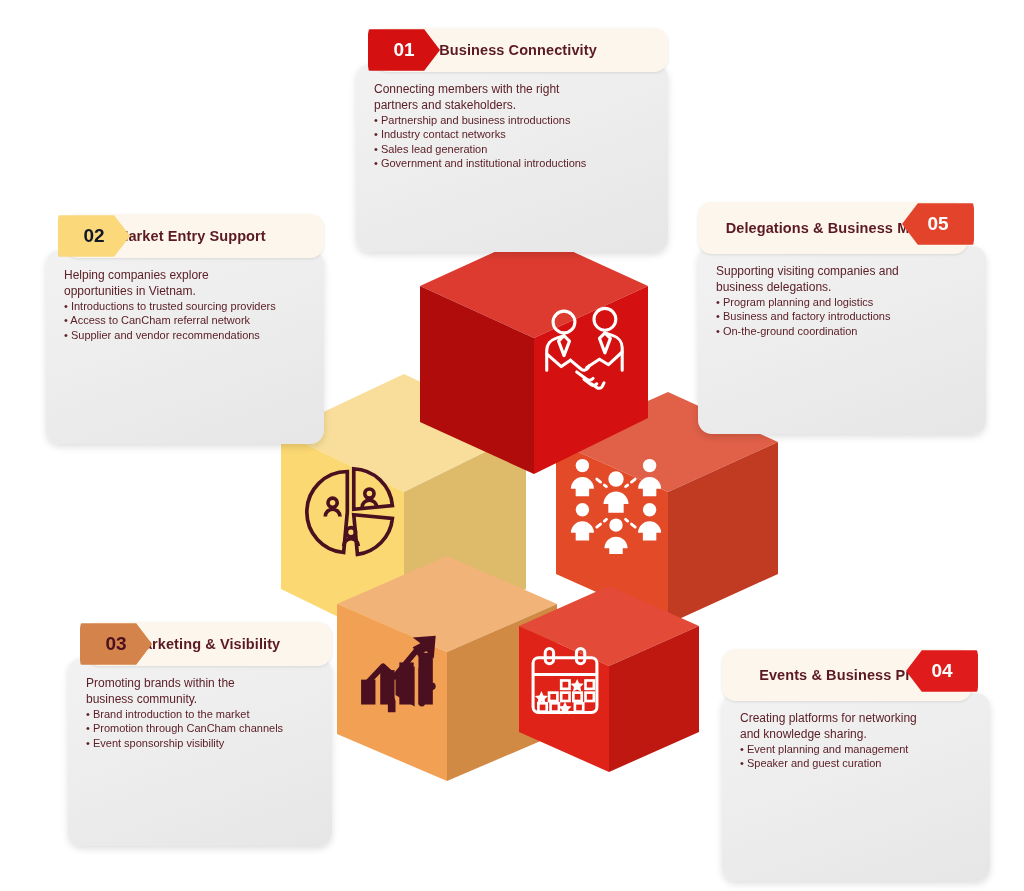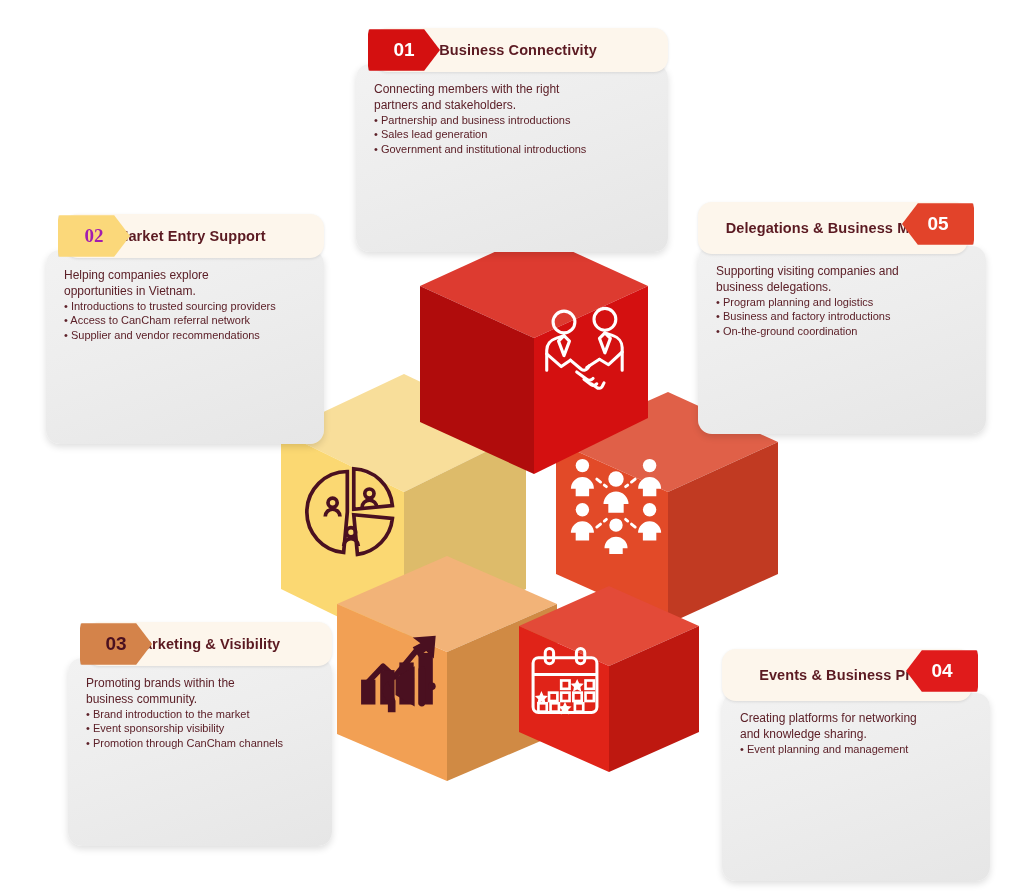--- a/index.html
+++ b/index.html
@@ -238,29 +238,30 @@
   <div class="card left" id="card-01">
     <div class="hdr">
       <div class="badge pt-right" style="background:#D41010;color:#FFFFFF;">01</div>
       <div class="title">Business Connectivity</div>
     </div>
     <div class="body">
       <div class="desc">Connecting members with the right
 partners and stakeholders.</div>
       <ul>
         <li>Partnership and business introductions</li>
+        <li>Industry contact networks</li>
         <li>Sales lead generation</li>
         <li>Government and institutional introductions</li>
       </ul>
     </div>
   </div>
 
   <div class="card left" id="card-02">
     <div class="hdr">
-      <div class="badge pt-right" style="background:#FBD87A;color:#a21caf;font-family:Liberation Serif, serif;">02</div>
+      <div class="badge pt-right" style="background:#FBD87A;color:#0f172a;">02</div>
       <div class="title">Market Entry Support</div>
     </div>
     <div class="body">
       <div class="desc">Helping companies explore
 opportunities in Vietnam.</div>
       <ul>
         <li>Introductions to trusted sourcing providers</li>
         <li>Access to CanCham referral network</li>
         <li>Supplier and vendor recommendations</li>
       </ul>
@@ -270,36 +271,37 @@
   <div class="card left" id="card-03">
     <div class="hdr">
       <div class="badge pt-right" style="background:#D4834A;color:#4A1020;">03</div>
       <div class="title">Marketing &amp; Visibility</div>
     </div>
     <div class="body">
       <div class="desc">Promoting brands within the
 business community.</div>
       <ul>
         <li>Brand introduction to the market</li>
+        <li>Promotion through CanCham channels</li>
         <li>Event sponsorship visibility</li>
-        <li>Promotion through CanCham channels</li>
       </ul>
     </div>
   </div>
 
   <div class="card right" id="card-04">
     <div class="hdr">
       <div class="title">Events &amp; Business Programs</div>
       <div class="badge pt-left" style="background:#E01B1B;color:#FFFFFF;">04</div>
     </div>
     <div class="body">
       <div class="desc">Creating platforms for networking
 and knowledge sharing.</div>
       <ul>
         <li>Event planning and management</li>
+        <li>Speaker and guest curation</li>
       </ul>
     </div>
   </div>
 
   <div class="card right" id="card-05">
     <div class="hdr">
       <div class="title">Delegations &amp; Business Missions</div>
       <div class="badge pt-left" style="background:#E2432A;color:#FFFFFF;">05</div>
     </div>
     <div class="body">

